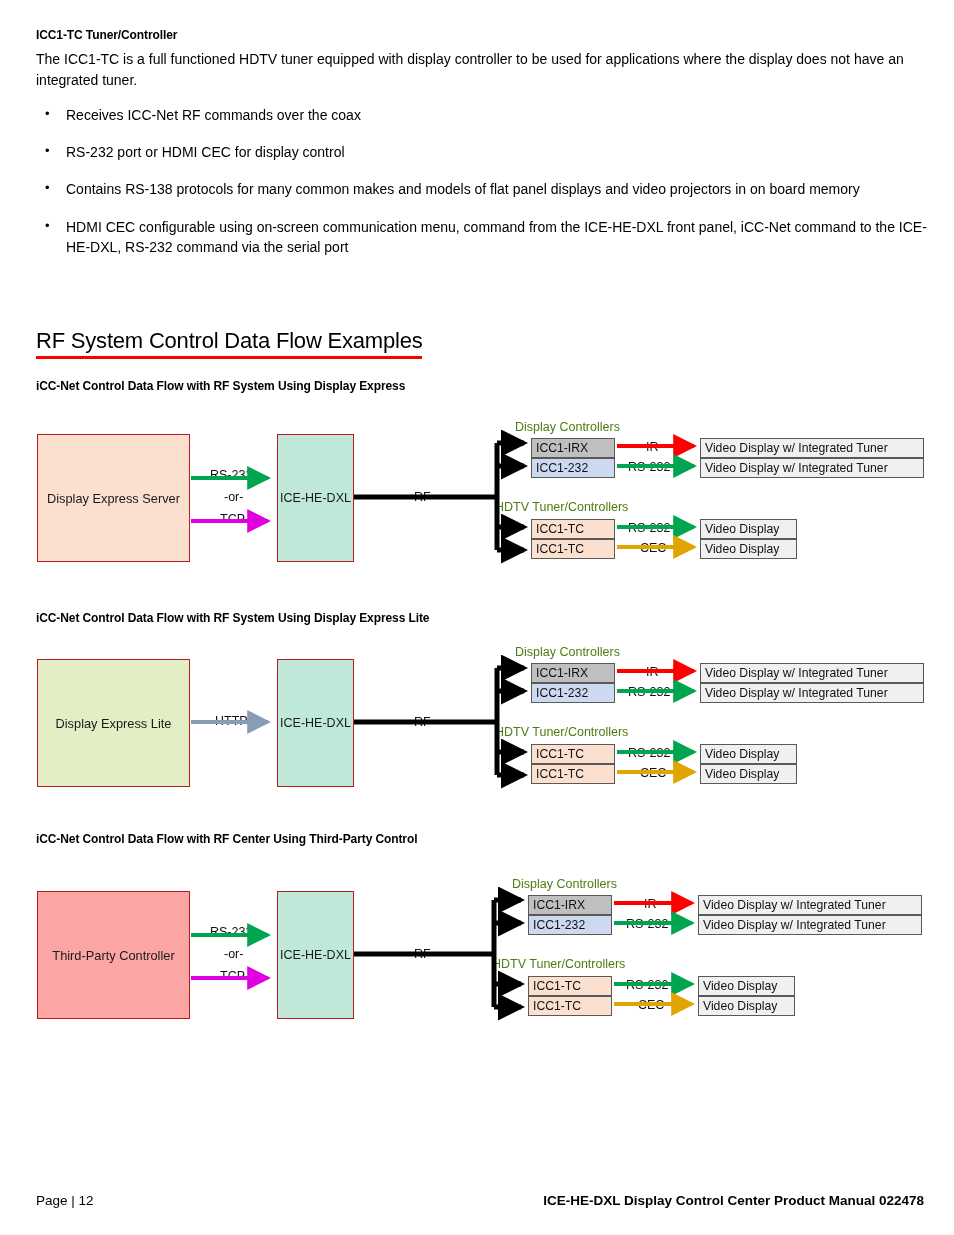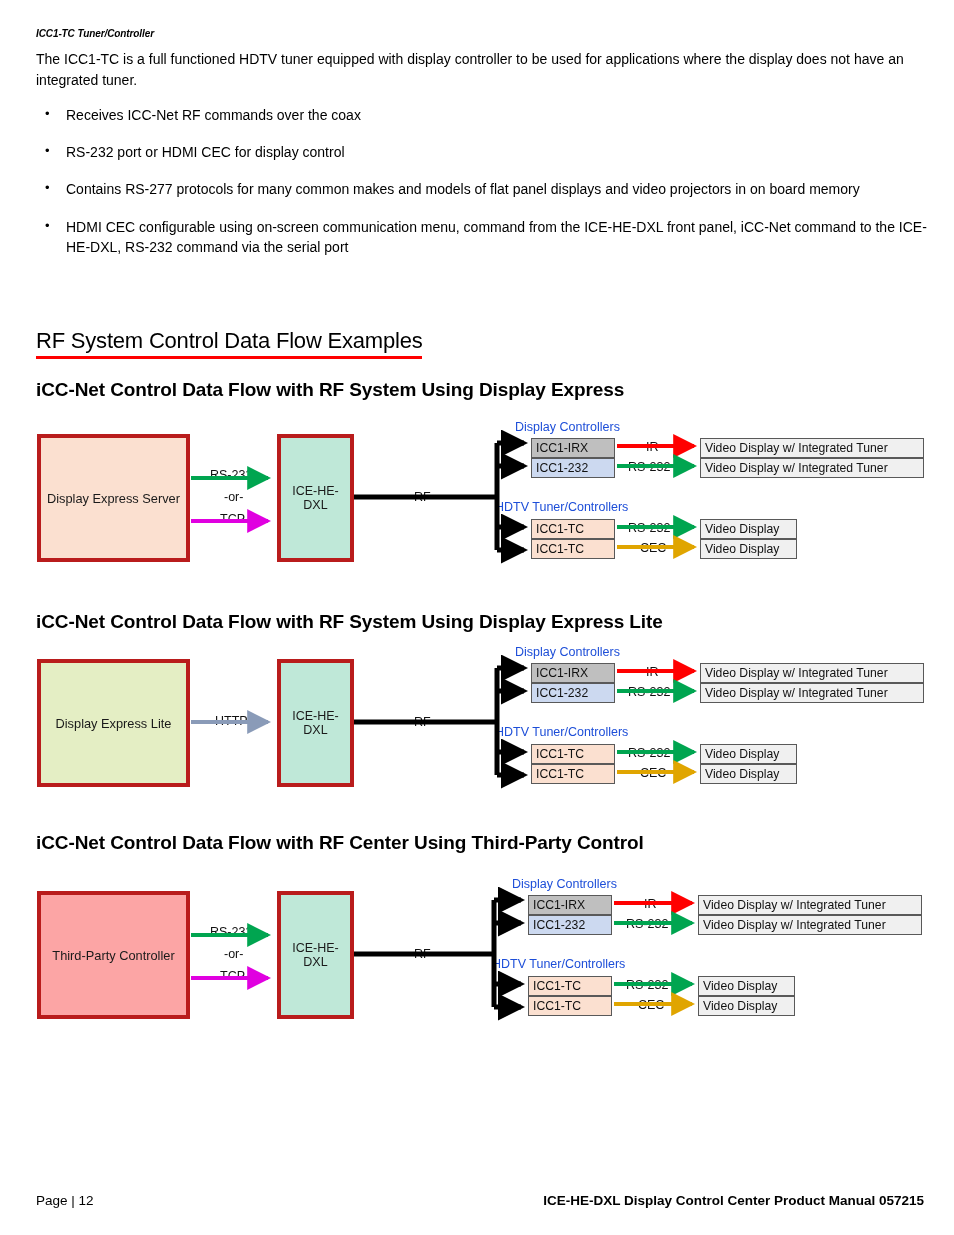--- a/index.html
+++ b/index.html
@@ -9,21 +9,21 @@
     font-family:"Liberation Sans", sans-serif;
     color:#000000;
     position:relative;
     overflow:hidden;
   }
   .page{position:absolute;left:0;top:0;width:954px;height:1235px;}
 
   
   .sec-title{
     position:absolute;left:36px;top:28px;
-    font-size:10px;font-weight:bold;letter-spacing:-0.1px;font-style:italic;
+    font-size:12px;font-weight:bold;letter-spacing:-0.1px;
   }
   .para{
     position:absolute;left:36px;top:49px;width:898px;
     font-size:14px;line-height:20.5px;
   }
   ul.bullets{
     position:absolute;left:36px;top:88px;width:906px;
     margin:0;padding:0;list-style:none;
   }
   ul.bullets li{
@@ -45,30 +45,30 @@
     padding-bottom:3px;
   }
   .main-head .ul-red{
     display:block;height:2.5px;background:#ff0000;
     margin-top:2px;
   }
 
   
   .sub-head{
     position:absolute;left:36px;
-    font-size:19px;font-weight:bold;letter-spacing:-0.1px;
+    font-size:12px;font-weight:bold;letter-spacing:-0.1px;
   }
 
   
   .diagram{position:absolute;left:0;width:954px;height:170px;}
 
   .node{
     position:absolute;
     box-sizing:border-box;
-    border:4px solid #b91c1c;
+    border:1px solid #b91c1c;
     display:flex;align-items:center;justify-content:center;
     font-size:12.5px;
     color:#1a1a1a;
     text-align:center;
   }
   .node.src{
     left:37px;width:153px;height:128px;top:8px;
     font-size:12.8px;
   }
   .node.dxl{
@@ -86,21 +86,21 @@
     padding-left:4px;
     color:#111;
     white-space:nowrap;
   }
   .ctrl{left:531px;width:84px;}
   .disp{left:700px;}
   .disp.wide{width:224px;}
   .disp.narrow{width:97px;}
 
   .grp-label{
-    position:absolute;font-size:12.5px;color:#1d4ed8;white-space:nowrap;text-align:right;
+    position:absolute;font-size:12.5px;color:#4d7c0f;white-space:nowrap;text-align:right;
   }
 
   
   .lbl{
     position:absolute;font-size:12.5px;color:#111;white-space:nowrap;
     font-weight:normal;
   }
 
   .footer-left{
     position:absolute;left:36px;top:1193px;font-size:13.5px;
@@ -114,21 +114,21 @@
 <body>
 
 <div class="page">
 
   <div class="sec-title">ICC1-TC Tuner/Controller</div>
   <div class="para">The ICC1-TC is a full functioned HDTV tuner equipped with display controller to be used for applications where the display does not have an integrated tuner.</div>
 
   <ul class="bullets">
     <li>Receives ICC-Net RF commands over the coax</li>
     <li>RS-232 port or HDMI CEC for display control</li>
-    <li>Contains RS-277 protocols for many common makes and models of flat panel displays and video projectors in on board memory</li>
+    <li>Contains RS-138 protocols for many common makes and models of flat panel displays and video projectors in on board memory</li>
     <li>HDMI CEC configurable using on-screen communication menu, command from the ICE-HE-DXL front panel, iCC-Net command to the ICE-HE-DXL, RS-232 command via the serial port</li>
   </ul>
 
   <div class="main-head">
     <span>RF System Control Data Flow Examples</span>
     <span class="ul-red"></span>
   </div>
 
   <div class="sub-head" style="top:379px">iCC-Net Control Data Flow with RF System Using Display Express</div>
   <div class="sub-head" style="top:611px">iCC-Net Control Data Flow with RF System Using Display Express Lite</div>
@@ -280,14 +280,14 @@
       <line x1="494" y1="984" x2="521" y2="984" stroke="#000000" stroke-width="5" marker-end="url(#ahBlack)"></line>
       <line x1="494" y1="1007" x2="521" y2="1007" stroke="#000000" stroke-width="5" marker-end="url(#ahBlack)"></line>
       <line x1="614" y1="903" x2="692" y2="903" stroke="#ff0000" stroke-width="4" marker-end="url(#ahRed)"></line>
       <line x1="614" y1="923" x2="692" y2="923" stroke="#00a550" stroke-width="4" marker-end="url(#ahGreen)"></line>
       <line x1="614" y1="984" x2="692" y2="984" stroke="#00a550" stroke-width="4" marker-end="url(#ahGreen)"></line>
       <line x1="614" y1="1004" x2="692" y2="1004" stroke="#e0a500" stroke-width="4" marker-end="url(#ahGold)"></line>
     </g>
   </svg>
 
   <div class="footer-left">Page | 12</div>
-  <div class="footer-right">ICE-HE-DXL Display Control Center Product Manual 057215</div>
+  <div class="footer-right">ICE-HE-DXL Display Control Center Product Manual 022478</div>
 </div>
 
 </body></html>

